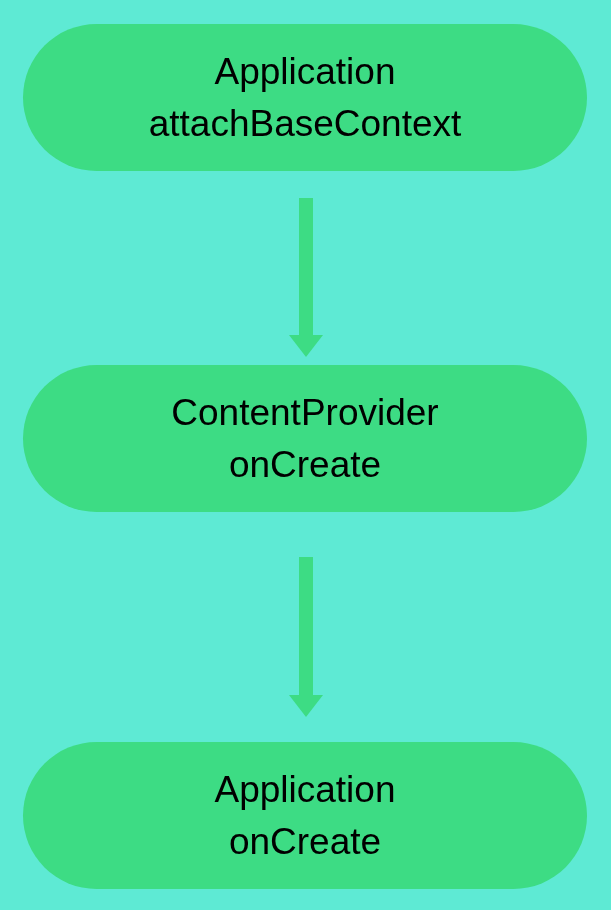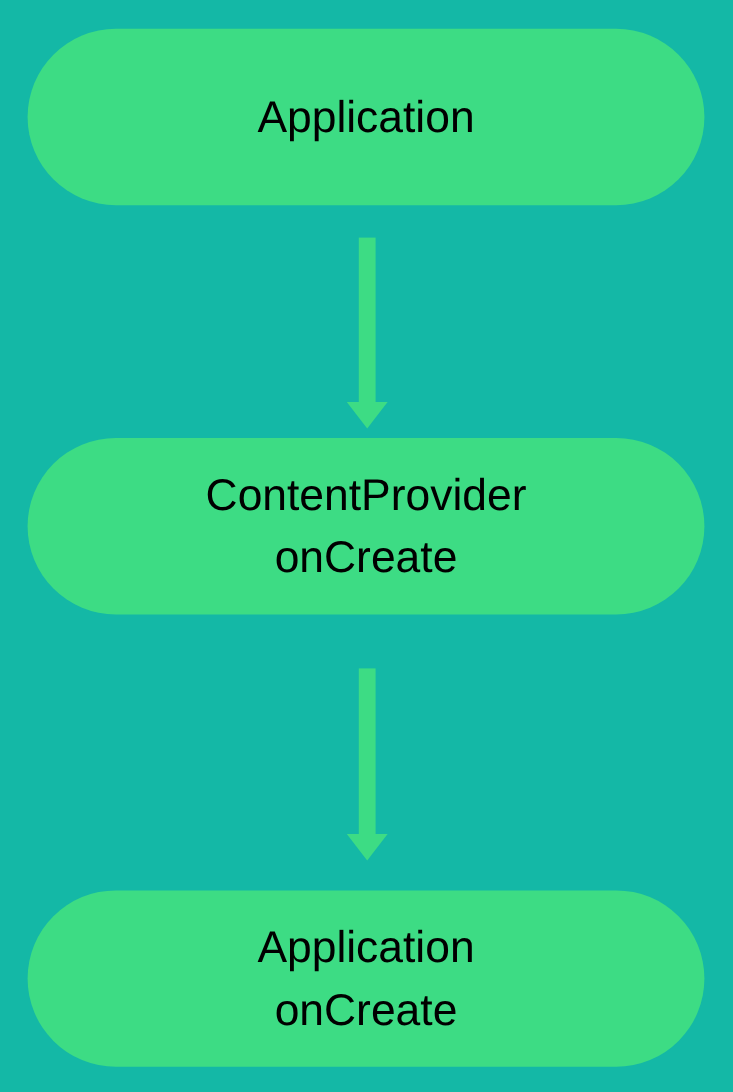--- a/index.html
+++ b/index.html
@@ -10,21 +10,21 @@
   body {
     width: 611px;
     height: 910px;
     overflow: hidden;
     font-family: "Liberation Sans", sans-serif;
   }
   #diagram-canvas {
     position: relative;
     width: 611px;
     height: 910px;
-    background: #14b8a6;
+    background: #5eead4;
   }
 
   
   .node {
     position: absolute;
     left: 23px;
     width: 564px;
     height: 147px;
     background: #3ddc84;
     border-radius: 74px;
@@ -80,20 +80,21 @@
   #arrow-2 .arrow-shaft { height: 138px; }
   #arrow-2 .arrow-head  { top: 138px; }
 </style>
 </head>
 <body>
 
 <div id="diagram-canvas">
 
   <div class="node" id="node-1">
     <div class="node-line">Application</div>
+    <div class="node-line">attachBaseContext</div>
   </div>
 
   <div class="arrow" id="arrow-1">
     <div class="arrow-shaft"></div>
     <div class="arrow-head"></div>
   </div>
 
   <div class="node" id="node-2">
     <div class="node-line">ContentProvider</div>
     <div class="node-line">onCreate</div>

